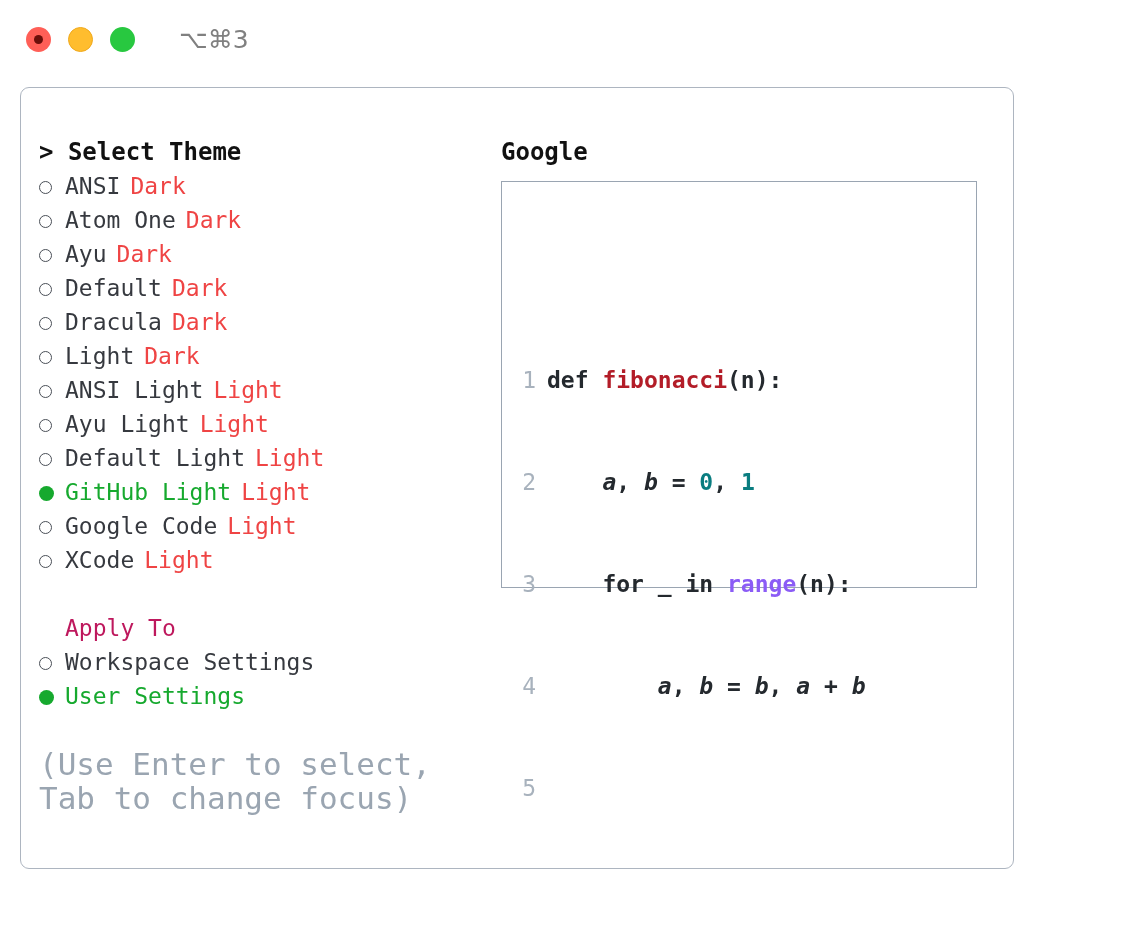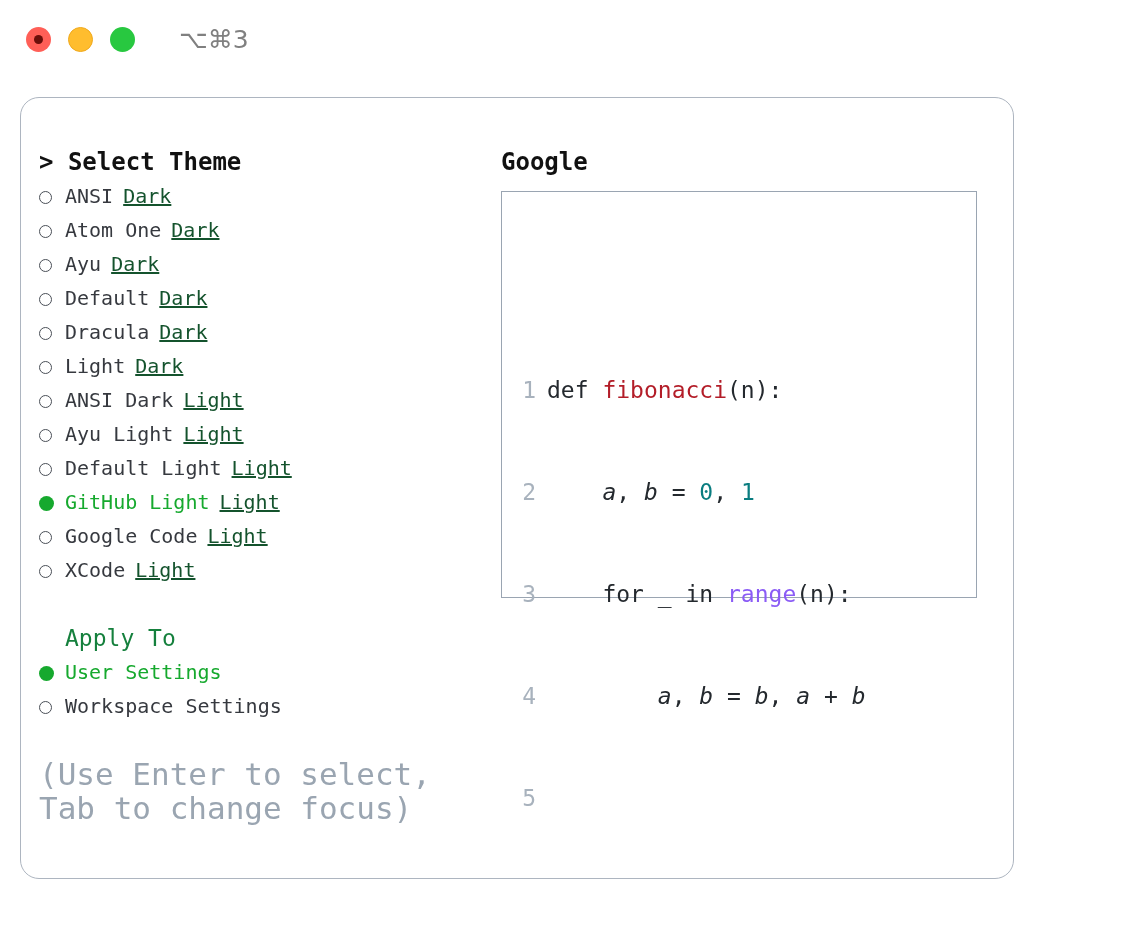--- a/index.html
+++ b/index.html
@@ -62,25 +62,25 @@
     font-size: 25px;
     font-family: "DejaVu Sans", sans-serif;
     letter-spacing: 0px;
     font-weight: 400;
   }
 
   
   .panel {
     position: absolute;
     left: 20px;
-    top: 97px;
+    top: 87px;
     width: 994px;
     height: 782px;
     border: 1.6px solid #adb5c0;
-    border-radius: 19px;
+    border-radius: 9px;
     box-sizing: border-box;
     background: #ffffff;
   }
 
   
   .left-col {
     position: absolute;
     left: 18px;
     top: 47px;
     width: 440px;
@@ -90,21 +90,21 @@
     font-weight: bold;
     color: #111111;
     line-height: 34px;
     white-space: pre;
   }
   .opt-row {
     display: flex;
     align-items: flex-end;
     line-height: 34px;
     height: 34px;
-    font-size: 20px;
+    font-size: 23px;
     white-space: pre;
   }
   .marker {
     display: inline-block;
     width: 26px;
     flex: 0 0 26px;
     font-size: 23px;
     line-height: 34px;
   }
   .radio-off {
@@ -125,28 +125,27 @@
     box-sizing: border-box;
     vertical-align: middle;
   }
   .opt-label {
     color: #36393f;
   }
   .opt-label.sel {
     color: #16a92e;
   }
   .opt-tag {
-    color: #14532d;
+    color: #ef4444;
     padding-left: 10px;
-    text-decoration: underline;
   }
   .apply-header {
     padding-left: 26px;
     font-size: 23px;
-    color: #15803d;
+    color: #be185d;
     line-height: 34px;
     height: 34px;
     white-space: pre;
   }
   .spacer-34 { height: 34px; }
   .hint {
     font-size: 31px;
     color: #9aa5b1;
     line-height: 34px;
     width: 410px;
@@ -192,20 +191,21 @@
   }
   .lineno {
     color: #a8b2bd;
     width: 22px;
     flex: 0 0 22px;
     text-align: right;
   }
   .code-text {
     padding-left: 11px;
     color: #24292e;
+    font-weight: bold;
   }
   .tok-kw      { color: #24292e; }
   .tok-fn      { color: #b31d28; }
   .tok-num     { color: #0a7d80; }
   .tok-builtin { color: #8b5cf6; }
   .tok-var     { font-style: italic; color: #24292e; }
   .tok-punct   { color: #24292e; }
   .blank-line  { height: 34px; }
 </style>
 </head>
@@ -253,21 +253,21 @@
         <span class="opt-label">Dracula</span>
         <span class="opt-tag">Dark</span>
       </div>
       <div class="opt-row">
         <span class="marker"><span class="radio-off"></span></span>
         <span class="opt-label">Light</span>
         <span class="opt-tag">Dark</span>
       </div>
       <div class="opt-row">
         <span class="marker"><span class="radio-off"></span></span>
-        <span class="opt-label">ANSI Dark</span>
+        <span class="opt-label">ANSI Light</span>
         <span class="opt-tag">Light</span>
       </div>
       <div class="opt-row">
         <span class="marker"><span class="radio-off"></span></span>
         <span class="opt-label">Ayu Light</span>
         <span class="opt-tag">Light</span>
       </div>
       <div class="opt-row">
         <span class="marker"><span class="radio-off"></span></span>
         <span class="opt-label">Default Light</span>
@@ -287,27 +287,27 @@
         <span class="marker"><span class="radio-off"></span></span>
         <span class="opt-label">XCode</span>
         <span class="opt-tag">Light</span>
       </div>
 
       <div class="spacer-34"></div>
 
       <div class="apply-header">Apply To</div>
 
       <div class="opt-row">
+        <span class="marker"><span class="radio-off"></span></span>
+        <span class="opt-label">Workspace Settings</span>
+      </div>
+      <div class="opt-row">
         <span class="marker"><span class="radio-on"></span></span>
         <span class="opt-label sel">User Settings</span>
       </div>
-      <div class="opt-row">
-        <span class="marker"><span class="radio-off"></span></span>
-        <span class="opt-label">Workspace Settings</span>
-      </div>
 
       <div class="spacer-34"></div>
 
       <div class="hint">(Use Enter to select, Tab to change focus)</div>
     </div>
 
     <div class="right-col">
       <div class="preview-title">Google</div>
 
       <div class="preview-box">

